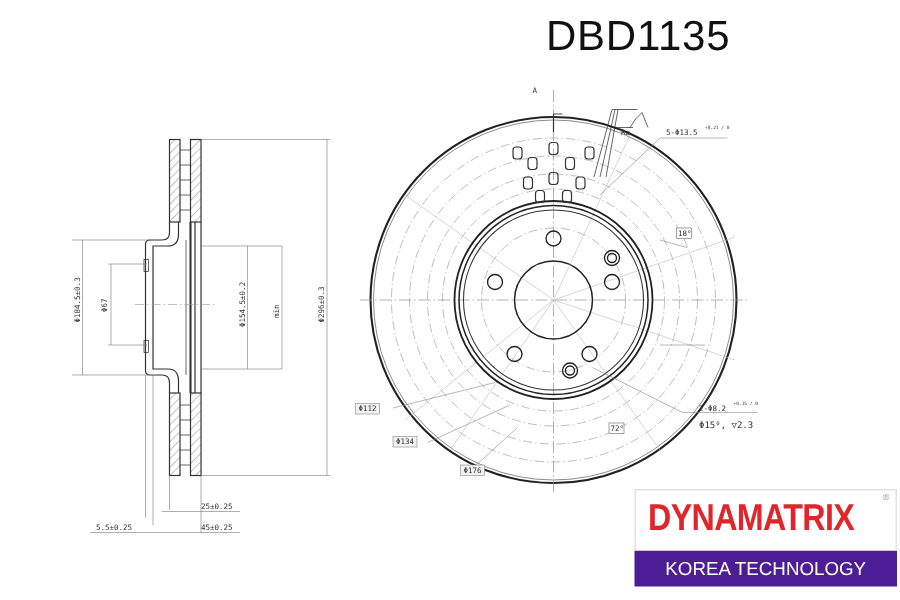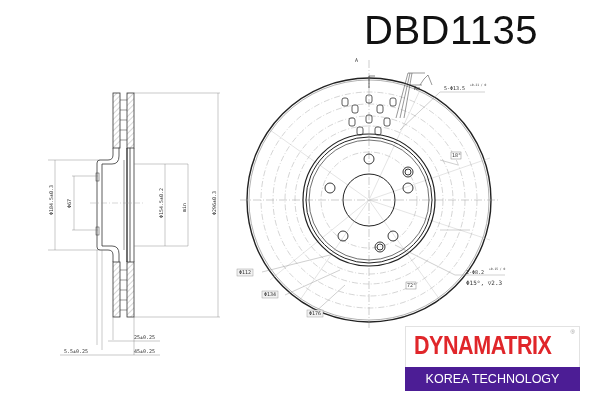--- a/index.html
+++ b/index.html
@@ -1,20 +1,20 @@
 <!DOCTYPE html>
 <html><head>
   <meta charset="utf-8">
   <style>
     html, body { margin:0; padding:0; background:#fff; }
     body { width:600px; height:400px; position:relative; overflow:hidden; font-family:"Liberation Sans", sans-serif; }
-    .title { position:absolute; left:364px; top:8px; font-size:40px; color:#111; letter-spacing:0.5px; font-family:"Liberation Sans", sans-serif; }
+    .title { position:absolute; left:364px; top:8px; font-size:28px; color:#111; letter-spacing:0.5px; font-family:"Liberation Sans", sans-serif; }
     svg.drawing { position:absolute; left:0; top:0; }
     .dim { font-family:"DejaVu Sans Mono", monospace; font-size:5px; fill:#333; }
-    .logo { position:absolute; left:405px; top:326px; width:175px; height:70px; }
+    .logo { position:absolute; left:423px; top:326px; width:175px; height:70px; }
     .logo-top { height:40px; background:#fff; border:1px solid #e2e2e2; border-bottom:none; position:relative; }
     .logo-brand { position:absolute; left:8px; top:4px; font-size:25px; font-weight:bold; color:#e0262a; letter-spacing:-0.5px; font-family:"Liberation Sans", sans-serif; transform:scaleX(0.86); transform-origin:left center; }
     .logo-reg { position:absolute; right:4px; top:2px; font-size:6px; color:#999; }
     .logo-bottom { height:24px; background:#4c1d95; color:#fff; font-size:12.5px; display:flex; align-items:center; justify-content:center; font-family:"Liberation Sans", sans-serif; }
   </style>
 </head>
 <body>
 
 <div class="title">DBD1135</div>
 

